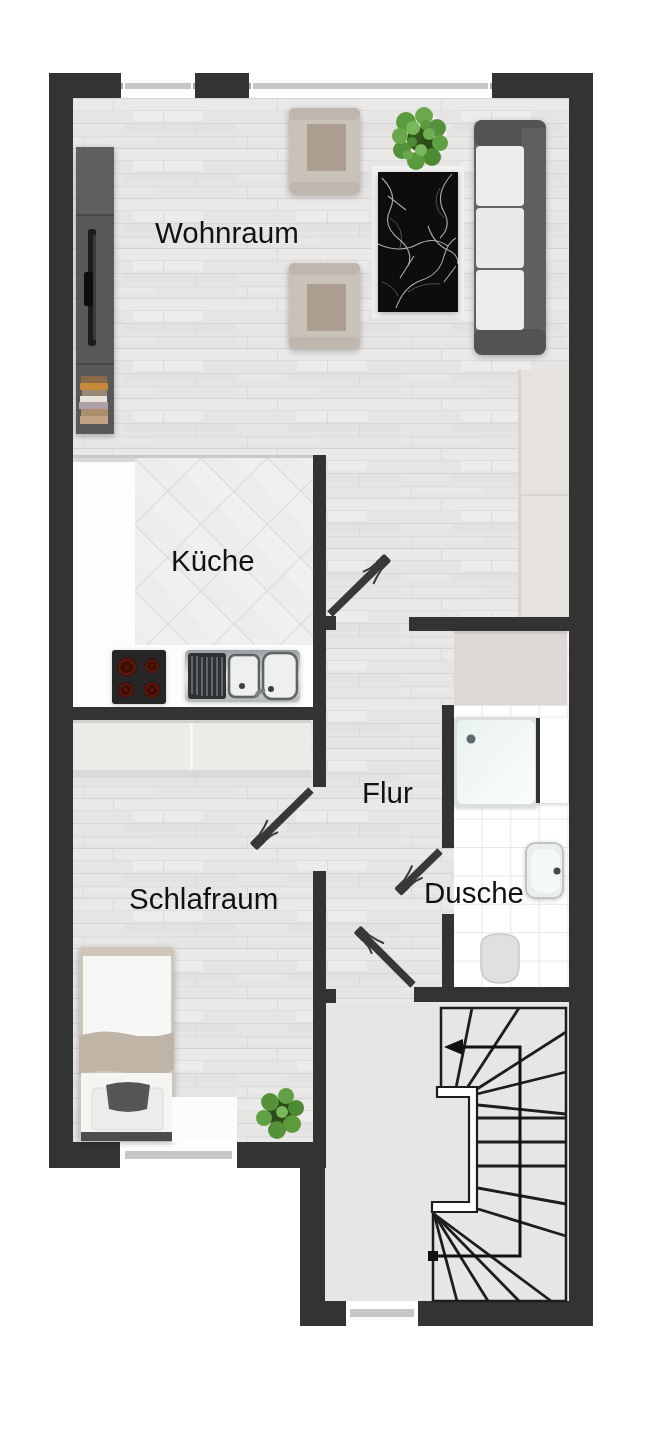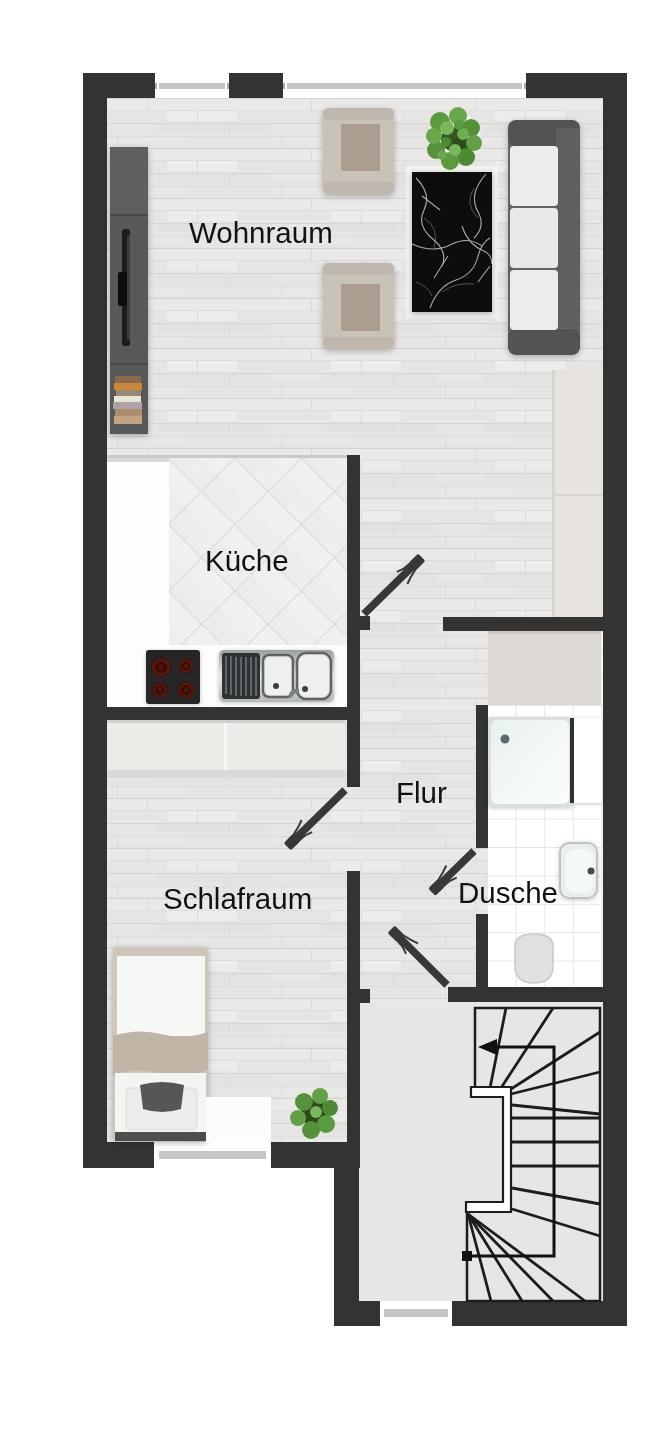--- a/index.html
+++ b/index.html
@@ -1,16 +1,16 @@
 <!DOCTYPE html>
 <html><head>
 <meta charset="utf-8">
 <style>
   html,body{margin:0;padding:0;background:#ffffff;}
-  #plan{width:616px;height:1440px;position:relative;font-family:"Liberation Sans",sans-serif;padding-left:34px;}
+  #plan{width:616px;height:1440px;position:relative;font-family:"Liberation Sans",sans-serif;}
   svg{display:block;}
 </style>
 </head>
 <body>
 <div id="plan">
 <svg width="649" height="1440" viewBox="0 0 649 1440">
 <defs>
   <pattern id="wood" x="73" y="98" width="164" height="50" patternUnits="userSpaceOnUse">
     <rect width="164" height="50" fill="#e6e5e3"></rect>
     <rect y="0" width="164" height="12" fill="#eae9e7"></rect>

